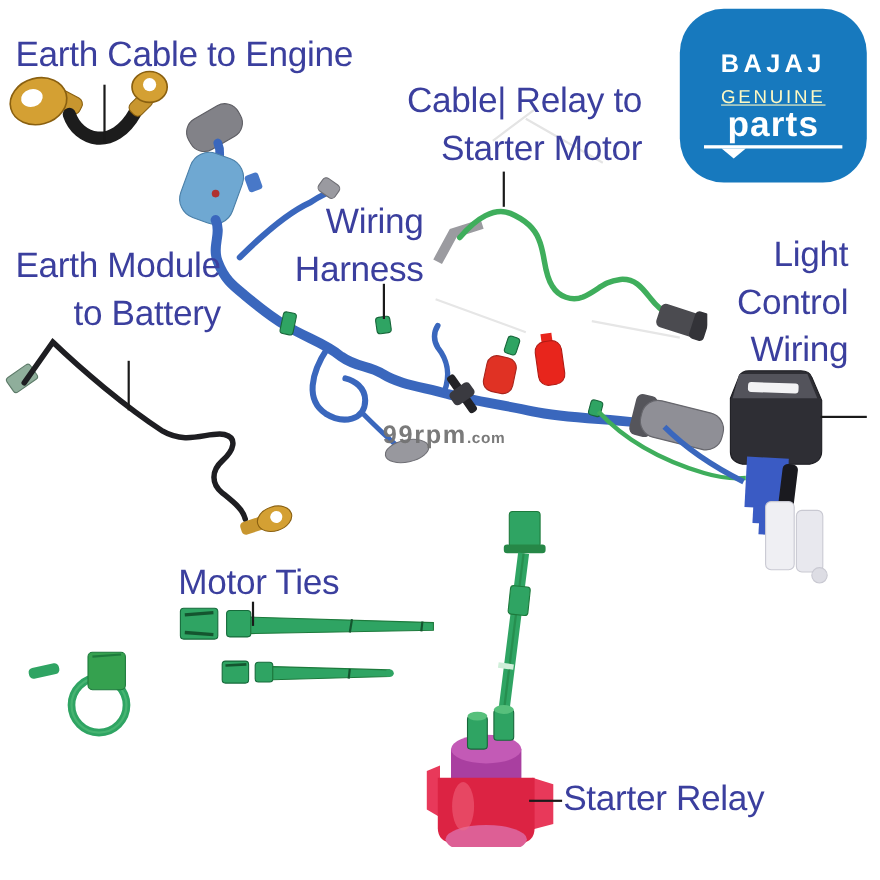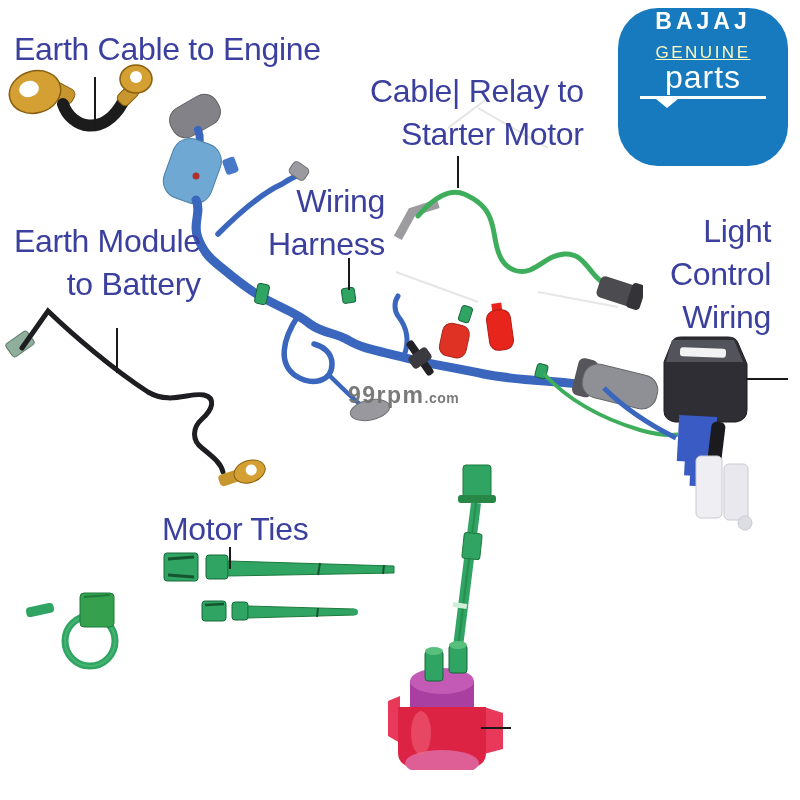--- a/index.html
+++ b/index.html
@@ -5,23 +5,23 @@
   html,body{margin:0;padding:0;background:#ffffff;}
   .canvas{position:relative;width:800px;height:800px;background:#ffffff;overflow:hidden;
           font-family:"Liberation Sans", sans-serif;}
   .label{position:absolute;color:#3B3F9E;font-size:32px;line-height:1.34;
          white-space:pre-line;letter-spacing:-0.3px;text-align:right;}
   .leader{position:absolute;background:#1a1a1a;}
   .part{position:absolute;}
   
   .logo{position:absolute;left:618px;top:8px;width:170px;height:158px;background:#1779BE;
         border-radius:40px;display:flex;flex-direction:column;align-items:center;}
-  .logo-brand{color:#ffffff;font-weight:bold;font-size:23px;letter-spacing:4px;}
+  .logo-brand{margin-top:36px;color:#ffffff;font-weight:bold;font-size:23px;letter-spacing:4px;}
   .logo-genuine{margin-top:8px;color:#fef9c3;font-size:17px;letter-spacing:2.5px;text-decoration:underline;}
-  .logo-parts{margin-top:-2px;color:#ffffff;font-weight:normal;font-size:32px;letter-spacing:1px;line-height:1;}
+  .logo-parts{margin-top:-2px;color:#ffffff;font-weight:bold;font-size:32px;letter-spacing:1px;line-height:1;}
   .logo-underline{margin-top:0px;}
   
   .watermark{position:absolute;left:348px;top:382px;color:#737373;opacity:.95;
              font-weight:bold;letter-spacing:1.5px;font-size:23px;}
   .watermark .suffix{font-size:14px;letter-spacing:.5px;}
 </style>
 </head>
 <body>
 
 <div class="canvas">
@@ -196,20 +196,21 @@
   <div class="label" style="left:370px;top:70px">Cable| Relay to
 Starter Motor</div>
   <div class="label" style="left:268px;top:180px">Wiring
 Harness</div>
   <div class="label" style="left:14px;top:220px">Earth Module
 to Battery</div>
   <div class="label" style="left:670px;top:210px">Light
 Control
 Wiring</div>
   <div class="label" style="left:162px;top:508px">Motor Ties</div>
+  <div class="label" style="left:512px;top:704px">Starter Relay</div>
 
   <div class="logo">
     <div class="logo-brand">BAJAJ</div>
     <div class="logo-genuine">GENUINE</div>
     <div class="logo-parts">parts</div>
     <svg class="logo-underline" width="126" height="16" viewBox="0 0 126 16">
       <rect x="0" y="3" width="126" height="3" fill="#ffffff"></rect>
       <polygon points="16,6 38,6 27,15" fill="#ffffff"></polygon>
     </svg>
   </div>

